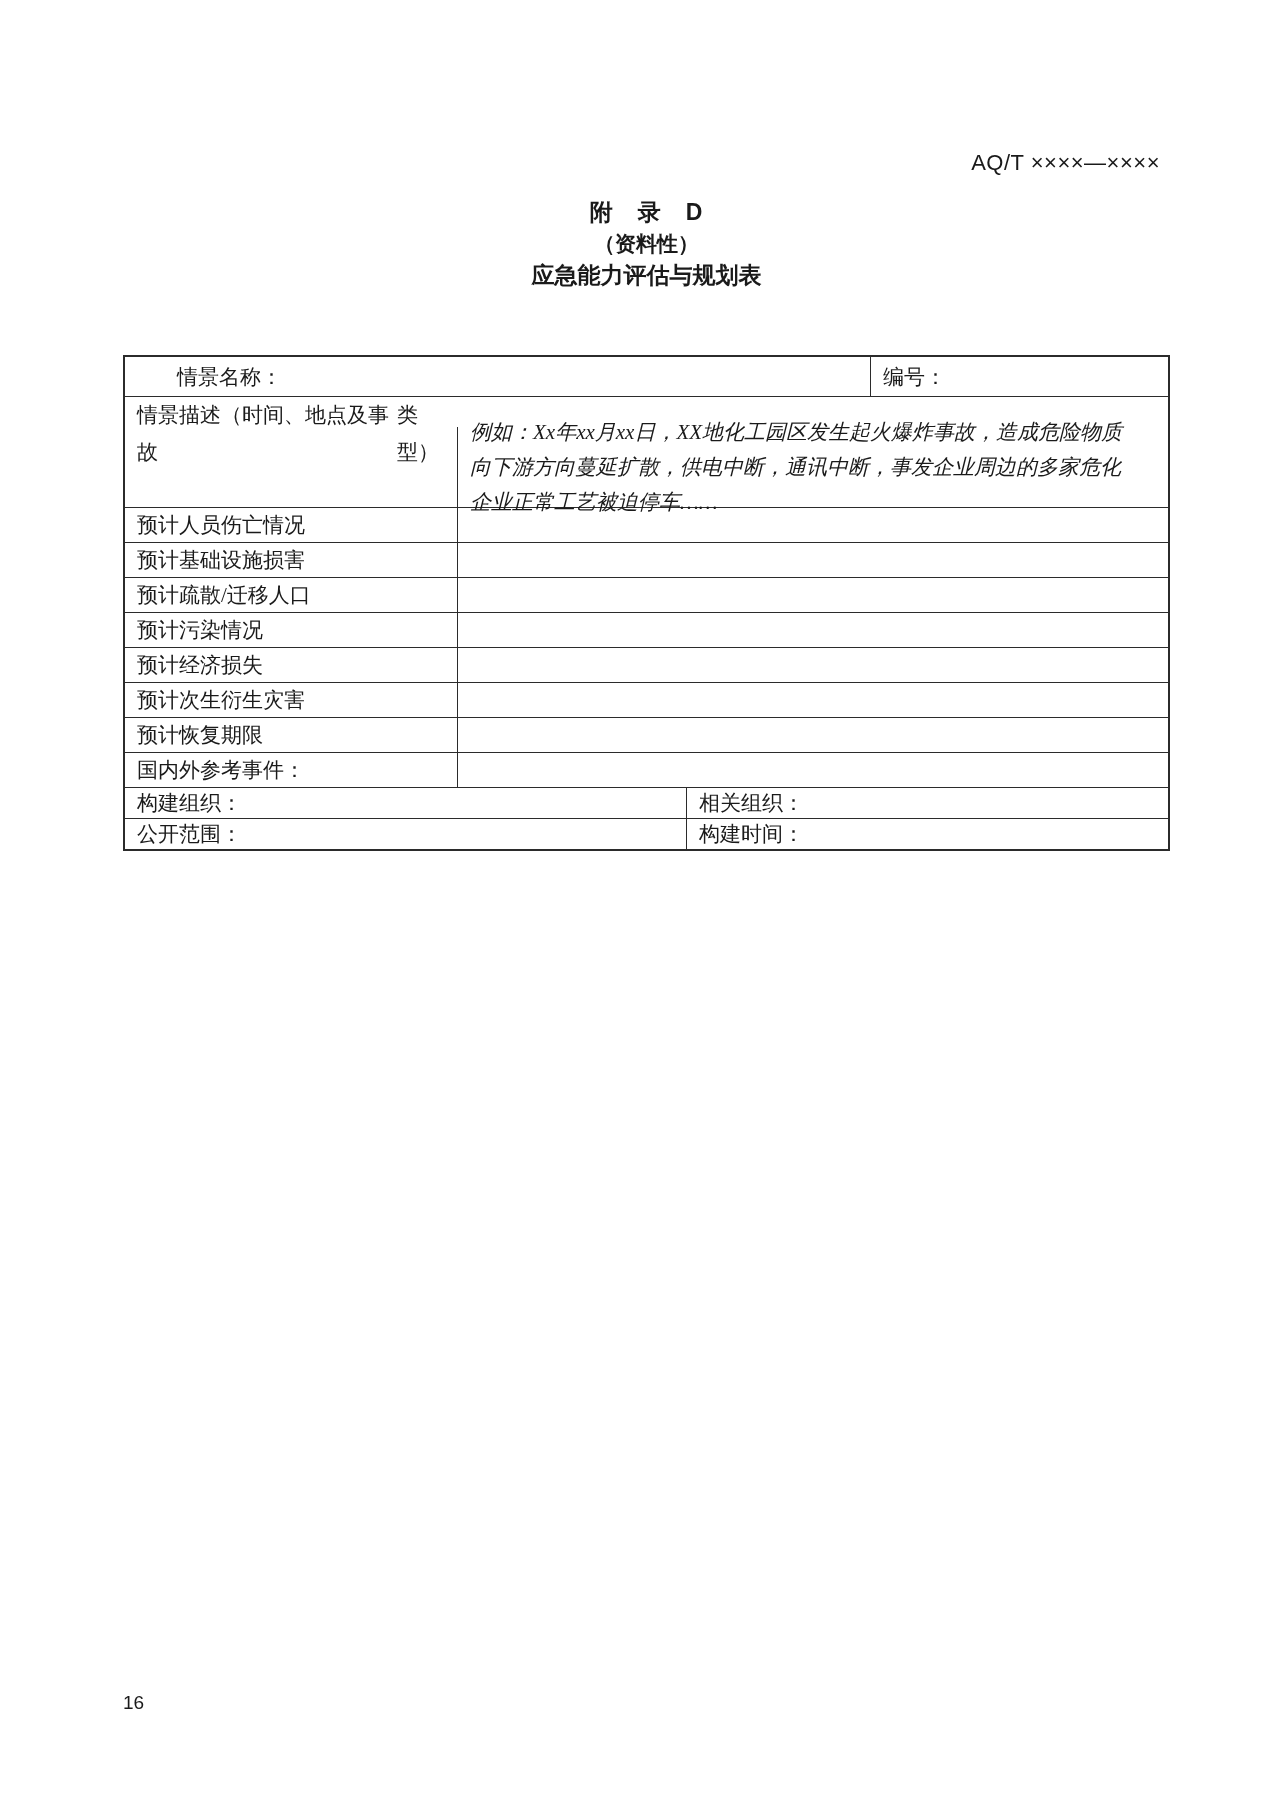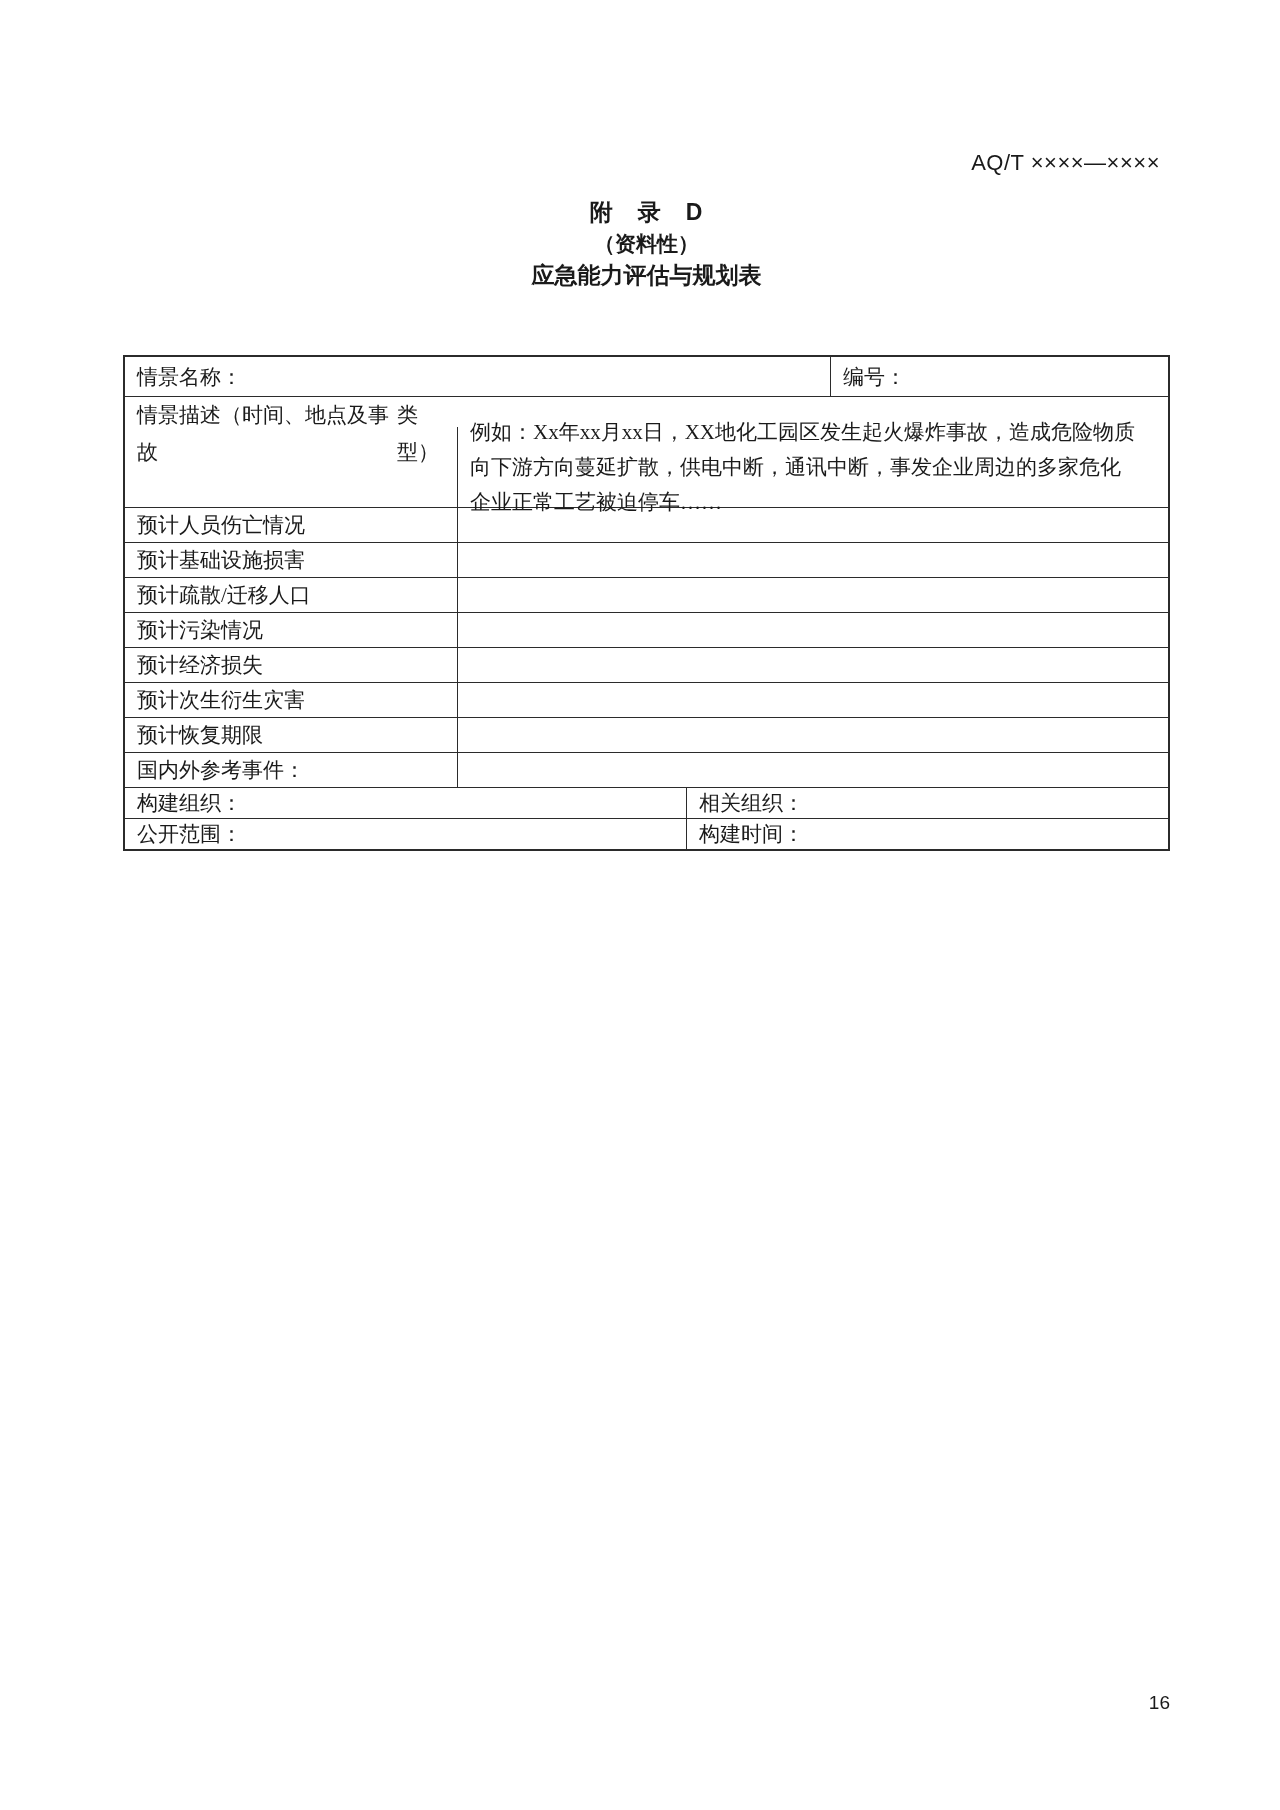--- a/index.html
+++ b/index.html
@@ -57,49 +57,50 @@
     box-sizing:border-box;
     padding-left:12px;
     display:flex;
     align-items:center;
     font-size:21px;
     color:var(--ink);
   }
   .bl{border-left:1px solid var(--border);text-align:right;}
   
   .r-head{height:39px;}
-  .r-head .c-left{width:705px;}
+  .r-head .c-left{width:705px;margin-left:40px;}
   .r-head .c-right{flex:1;}
   .r-desc{height:110px;}
   .col-label{width:332px;}
   .col-value{flex:1;}
   .r-desc .col-label{
     flex-direction:row;
     justify-content:center;
     align-items:flex-start;
     line-height:37px;
   }
   .r-desc .col-value{
     flex-direction:column;
     justify-content:center;
     align-items:flex-start;
+    font-style:italic;
     line-height:35px;
     margin-top:30px;
   }
   .r-simple{height:34px;}
   .r-bottom{height:30px;font-size:20px;}
   .r-bottom .c-left{width:561px;font-family:Liberation Mono, monospace;}
   .r-bottom .c-right{flex:1;}
   
   .page-number{
     position:absolute;
     top:1692px;
     left:123px;
     width:1047px;
-    text-align:right;
+    text-align:left;
     font-family:"Liberation Sans","DejaVu Sans",sans-serif;
     font-size:19px;
   }
 </style>
 </head>
 <body>
 
 <div class="page">
 
   <div class="doc-code">AQ/T ××××—××××</div>

